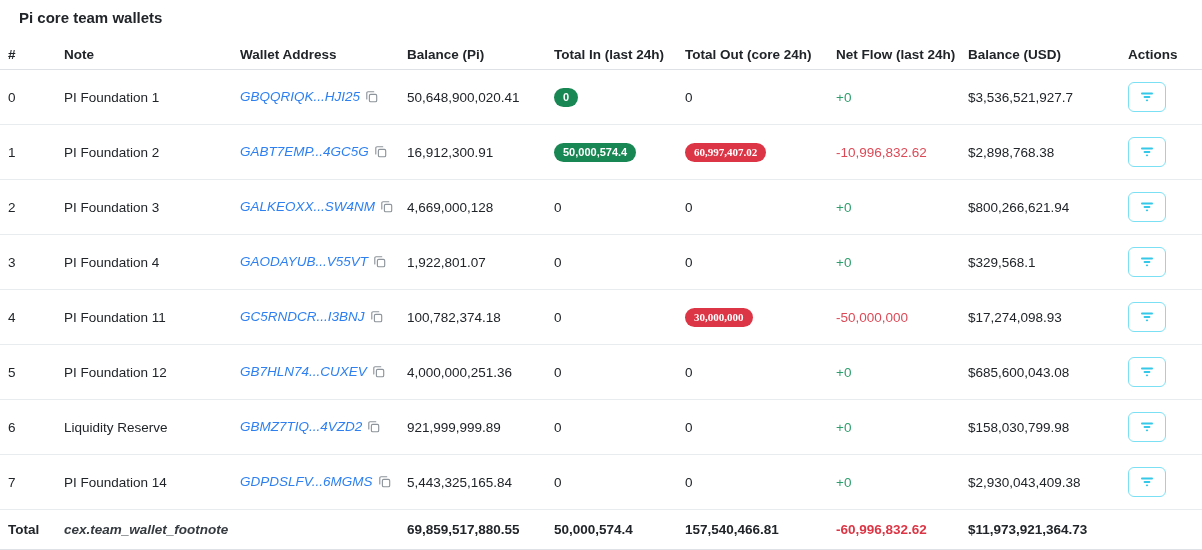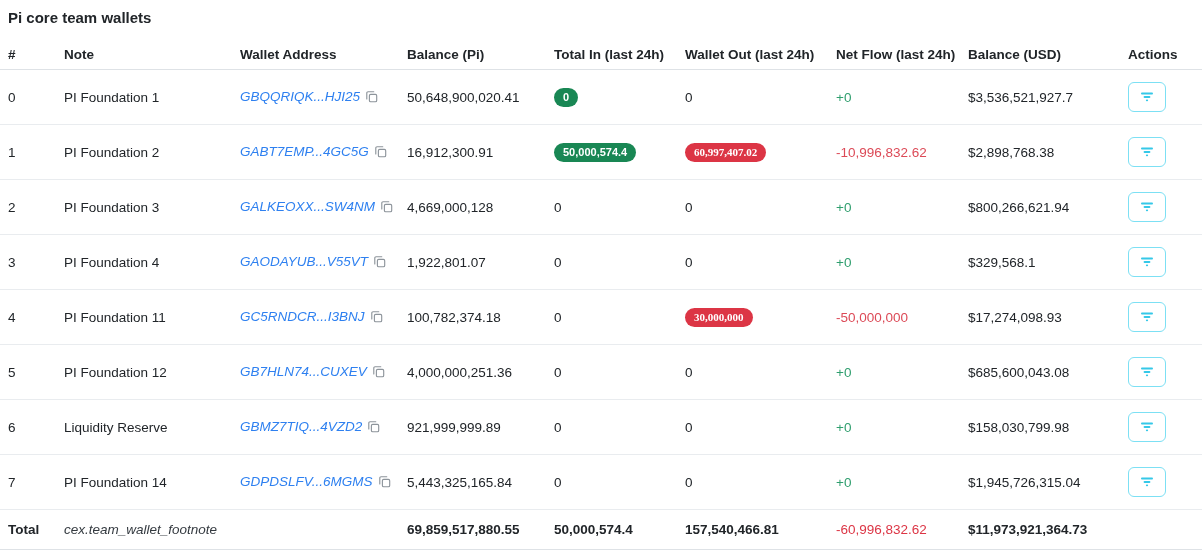--- a/index.html
+++ b/index.html
@@ -15,21 +15,21 @@
     --text:#212529;
   }
   *{box-sizing:border-box;}
   html,body{margin:0;padding:0;}
   body{
     width:1202px;height:550px;background:#ffffff;overflow:hidden;
     font-family:"Liberation Sans",sans-serif;color:var(--text);
     font-size:13.5px;
   }
   .page-title{
-    font-weight:700;font-size:15px;padding:9px 8px 0 8px;line-height:18px;
+    font-weight:700;font-size:15px;padding:9px 8px 0 8px;line-height:18px;margin-left:11px;
   }
   table{
     width:1202px;border-collapse:collapse;table-layout:fixed;margin-top:13px;
   }
   th{
     text-align:left;font-size:13.5px;font-weight:700;color:var(--text);
     padding:7px 8px;border-bottom:1px solid var(--border-strong);
     white-space:nowrap;overflow:hidden;
   }
   td{
@@ -53,22 +53,22 @@
   .action-btn{
     width:38px;height:30px;border:1px solid var(--action-border);border-radius:6px;
     background:#fff;display:inline-flex;align-items:center;justify-content:center;
     cursor:pointer;padding:0;
   }
   .filter-icon{color:var(--action-icon);display:block;}
   .total-row td{
     font-weight:700;border-top:1px solid var(--border);border-bottom:1px solid var(--border-strong);
     height:40px;padding:10px 8px;
   }
-  .footnote{font-style:italic;font-weight:400;color:#343a40;}
-  .total-net{font-weight:400;color:var(--badge-red);}
+  .footnote{font-style:italic;font-weight:700;color:#343a40;}
+  .total-net{font-weight:700;color:var(--badge-red);}
 </style>
 </head>
 <body>
 
 <div class="page-title">Pi core team wallets</div>
 
 <table>
   <colgroup>
     <col style="width:56px">
       <col style="width:176px">
@@ -80,21 +80,21 @@
       <col style="width:160px">
       <col style="width:82px">
   </colgroup>
   <thead>
     <tr>
       <th>#</th>
       <th>Note</th>
       <th>Wallet Address</th>
       <th>Balance (Pi)</th>
       <th>Total In (last 24h)</th>
-      <th>Wallet Out (last 24h)</th>
+      <th>Total Out (core 24h)</th>
       <th>Net Flow (last 24h)</th>
       <th>Balance (USD)</th>
       <th>Actions</th>
     </tr>
   </thead>
   <tbody>
       <tr class="data-row">
     <td>0</td>
     <td>PI Foundation 1</td>
     <td>
@@ -268,21 +268,21 @@
     <td>
       <a class="addr-link">GDPDSLFV...6MGMS</a><span class="copy-icon"><svg width="13" height="13" viewBox="0 0 16 16" fill="none" stroke="currentColor" stroke-width="1.4" stroke-linecap="round" stroke-linejoin="round">
               <rect x="5.4" y="5.4" width="9" height="9" rx="1.6"></rect>
               <path d="M10.8 2.2H3.8a1.6 1.6 0 0 0-1.6 1.6v7.2"></path>
             </svg></span>
     </td>
     <td>5,443,325,165.84</td>
     <td><span class="cellval plain">0</span></td>
     <td><span class="cellval plain">0</span></td>
     <td><span class="net-green">+0</span></td>
-    <td>$1,945,726,315.04</td>
+    <td>$2,930,043,409.38</td>
     <td>
       <button class="action-btn">
         <svg class="filter-icon" width="14" height="12" viewBox="0 0 14 12" fill="currentColor">
               <rect x="1" y="1.6" width="12" height="1.9" rx="0.95"></rect>
               <rect x="3.6" y="5" width="6.8" height="1.9" rx="0.95"></rect>
               <rect x="5.9" y="8.4" width="2.2" height="1.9" rx="0.95"></rect>
             </svg>
       </button>
     </td>
   </tr>

